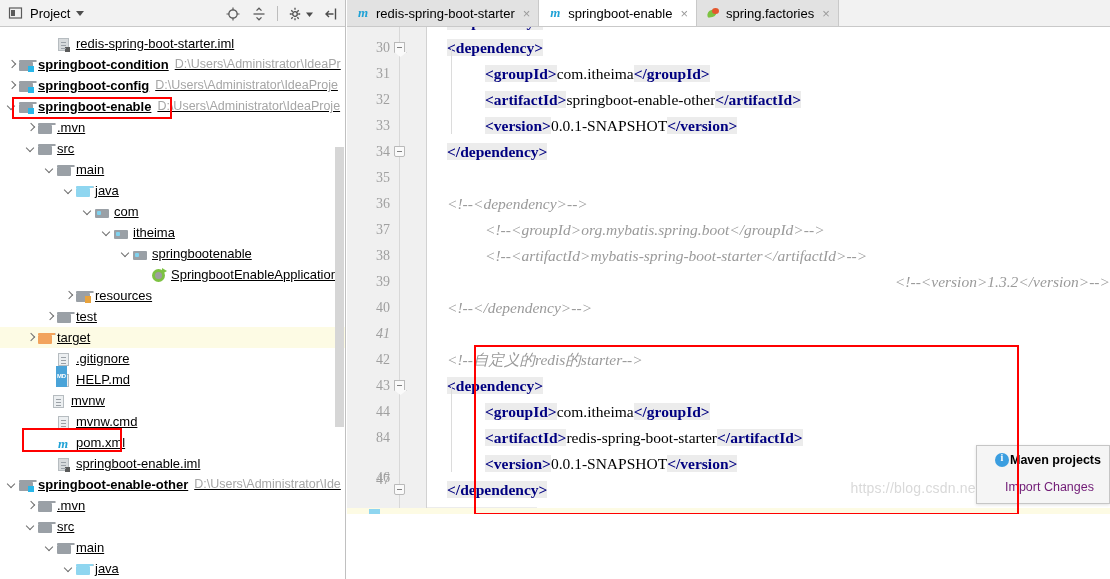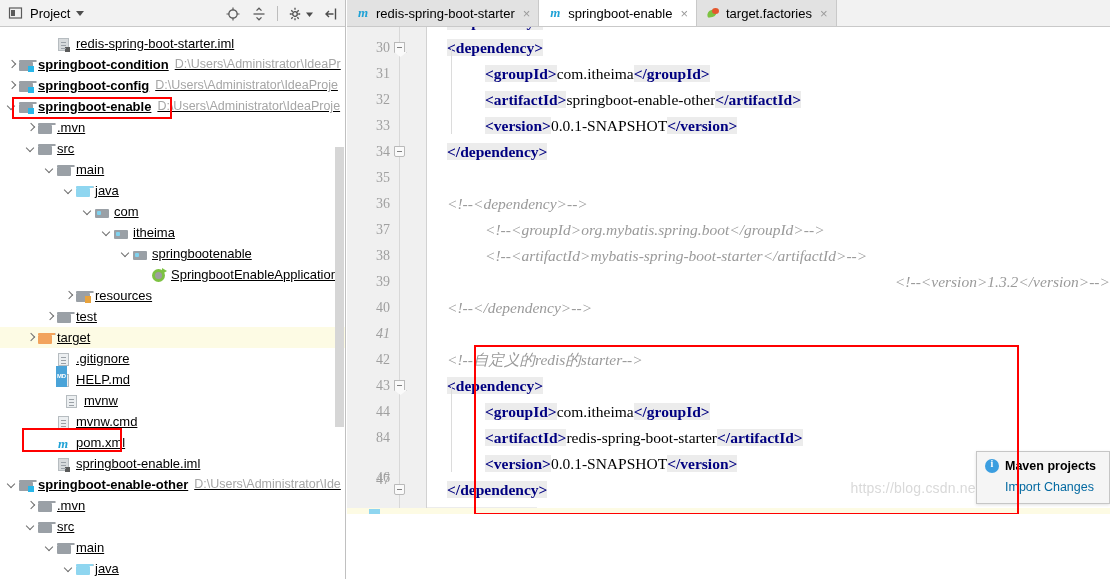--- a/index.html
+++ b/index.html
@@ -211,28 +211,28 @@
   }
 
   
   #maven-balloon {
     position: absolute; right: 0; bottom: 10px; width: 134px;
     background: #f5f5f5; border: 1px solid #c6c6c6;
     padding: 7px 8px 9px 8px;
     box-shadow: 0 1px 3px rgba(0,0,0,0.12);
     z-index: 25;
   }
-  #maven-balloon .mtop { display: flex; align-items: center; gap: 6px; }
+  #maven-balloon .mtop { display: flex; align-items: center; gap: 1px; justify-content: flex-end; }
   .info-ico { width: 14px; height: 14px; border-radius: 50%; background: #3b9ee0;
               position: relative; flex: 0 0 14px; }
   .info-ico::after { content: "i"; position: absolute; left: 0; right: 0; top: -1px;
                      text-align: center; color: #fff; font: bold 10px "Liberation Serif", serif; }
   .mtitle { font-size: 12.5px; font-weight: bold; color: #000; }
-  .mlink { display: block; margin-top: 7px; margin-left: 20px;
-           font-size: 12.5px; color: #0369a1; text-decoration: none; }
+  .mlink { display: block; margin-top: 13px; margin-left: 20px;
+           font-size: 12.5px; color: #701a75; text-decoration: none; }
 
   #watermark {
     position: absolute; right: 14px; bottom: 18px;
     font-size: 14px; color: #d9d9d9; letter-spacing: 0.2px;
     z-index: 5; pointer-events: none;
     font-family: "Liberation Sans", sans-serif;
   }
   #bottom-strip {
     position: absolute; left: 0; right: 0; bottom: 0; height: 6px;
     background: #fdfbe4;
@@ -457,21 +457,21 @@
             <span class="lbl">.gitignore</span>
           </div>
           <div class="row" style="padding-left: 44px;">
             <span class="arrow"></span>
             <span class="icn">
               <span class="filei"></span>
               <span class="badge-md">MD</span>
             </span>
             <span class="lbl">HELP.md</span>
           </div>
-          <div class="row" style="padding-left: 52px;">
+          <div class="row" style="padding-left: 39px;">
             <span class="arrow"></span>
             <span class="icn">
               <span class="filei"></span>
             </span>
             <span class="lbl">mvnw</span>
           </div>
           <div class="row" style="padding-left: 44px;">
             <span class="arrow"></span>
             <span class="icn">
               <span class="filei"></span>
@@ -569,21 +569,21 @@
           <span class="tlabel">springboot-enable</span>
           <span class="xclose">×</span>
         </div>
         <div class="tab">
           <span class="tico">
             <span class="leaficon">
               <span class="l1"></span>
               <span class="l2"></span>
             </span>
           </span>
-          <span class="tlabel">target.factories</span>
+          <span class="tlabel">spring.factories</span>
           <span class="xclose">×</span>
         </div>
       </div>
 
     <div id="code-wrap">
       <div id="gutter">
         <div id="gutter-line"></div>
       <div class="gnum" style="top: 8px;">30</div>
           <div class="foldmark startcap" style="top: 15px;"></div>
           <div class="gnum" style="top: 34px;">31</div>

